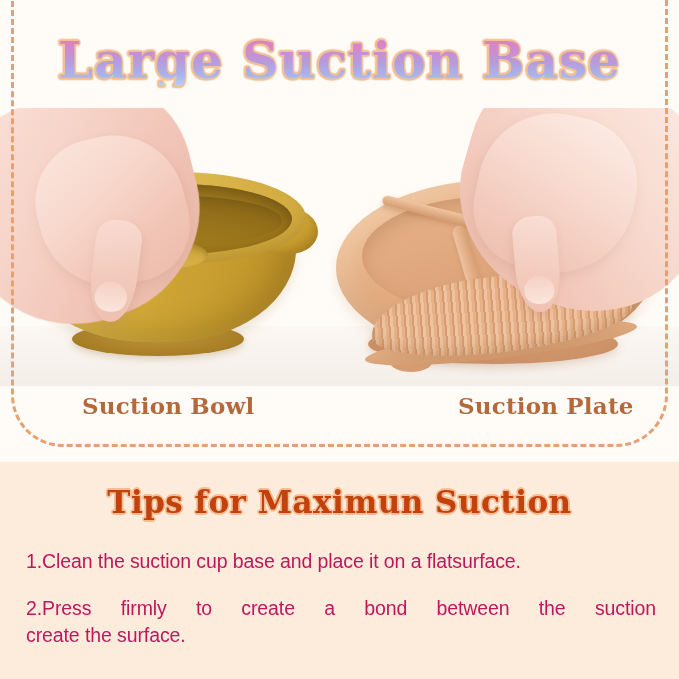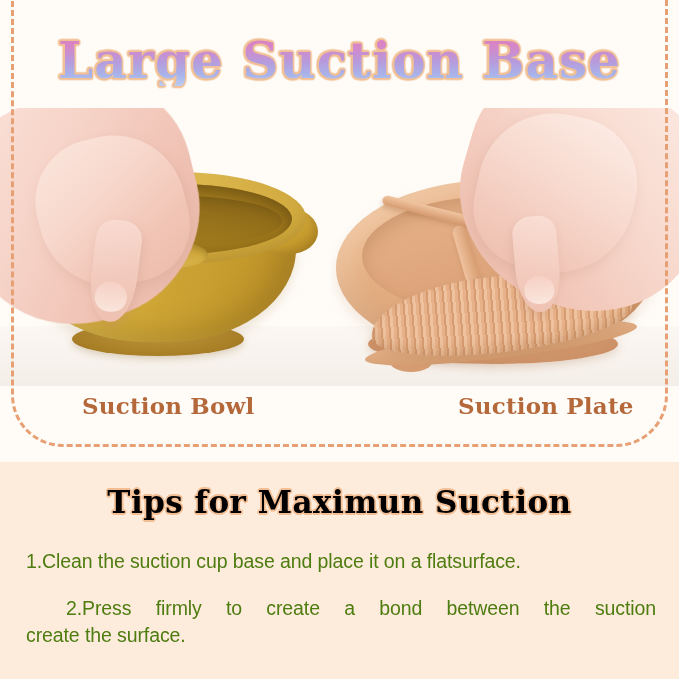--- a/index.html
+++ b/index.html
@@ -314,41 +314,41 @@
     position:absolute; left:0; top:462px; width:679px; height:217px;
     background:#FDEBDC;
     z-index:4;
   }
   .tips-title{
     position:absolute; left:0; top:22px; width:679px;
     text-align:center;
     font-family:"DejaVu Serif", serif;
     font-weight:700;
     font-size:31px;
-    color:#000000;
+    color:#c2410c;
     letter-spacing:.5px;
     text-shadow:
        1.6px 0 0 #F3BE93, -1.6px 0 0 #F3BE93,
        0 1.6px 0 #F3BE93, 0 -1.6px 0 #F3BE93,
        1.2px 1.2px 0 #F3BE93, -1.2px 1.2px 0 #F3BE93,
        1.2px -1.2px 0 #F3BE93, -1.2px -1.2px 0 #F3BE93;
   }
   .tip{
     position:absolute;
     left:26px; width:630px;
-    color:#4d7c0f;
+    color:#be185d;
     font-family:"Liberation Sans", sans-serif;
     font-size:19.5px;
     line-height:1.38;
     letter-spacing:-.1px;
   }
   .tip-1{ top:86px; }
   .tip-2{ top:133px; text-align:justify; text-justify:inter-word; }
   .tip-2 > span{ display:block; }
-  .tip-2 .j{ text-align-last:justify;margin-left:40px; }
+  .tip-2 .j{ text-align-last:justify; }
 </style>
 </head>
 <body>
 
 <div id="canvas">
 
   <div class="top-panel">
     <div class="panel-inner-white"></div>
 
     <div class="photos">

